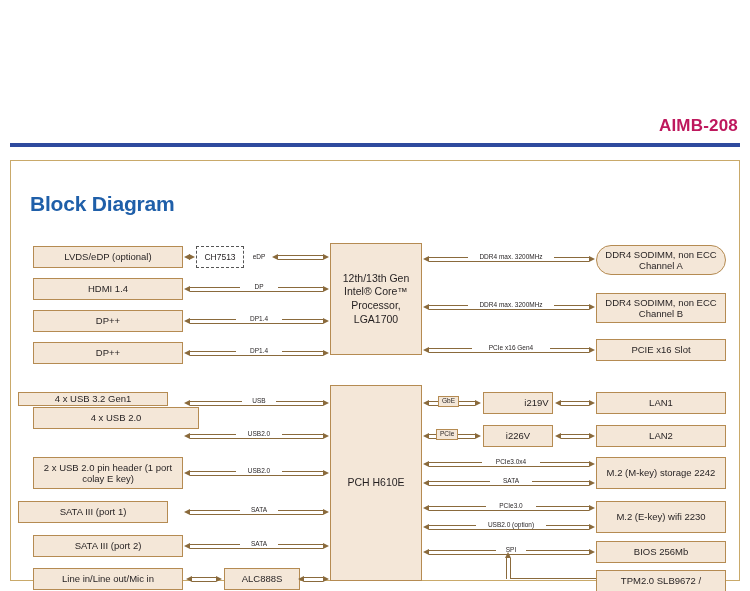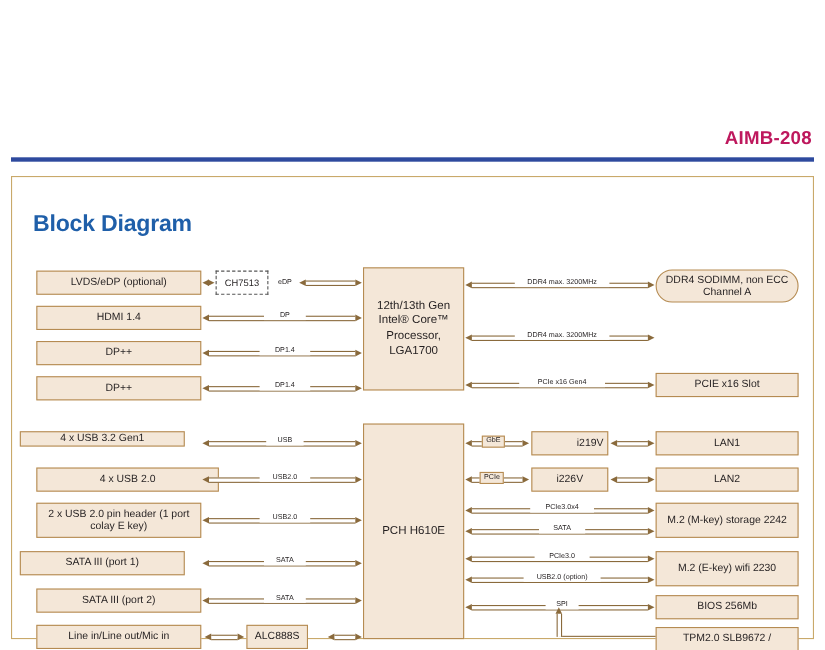--- a/index.html
+++ b/index.html
@@ -231,20 +231,21 @@
   <div class="conn-label" style="left:226px; top:156px; width:42px;">DP1.4</div>
 
   <div class="arrow" style="left:174px; top:190px; width:145px;">
     <div class="bar"></div>
       <div class="head-l"></div>
       <div class="head-r"></div>
   </div>
   <div class="conn-label" style="left:226px; top:188px; width:42px;">DP1.4</div>
 
   <div class="box" style="left:586px; top:85px; width:130px; height:30px;border-radius:15px;">DDR4 SODIMM, non ECC Channel A</div>
+  <div class="box" style="left:586px; top:133px; width:130px; height:30px;">DDR4 SODIMM, non ECC Channel B</div>
   <div class="box" style="left:586px; top:179px; width:130px; height:22px;">PCIE x16 Slot</div>
 
   <div class="arrow" style="left:413px; top:96px; width:172px;">
     <div class="bar"></div>
       <div class="head-l"></div>
       <div class="head-r"></div>
   </div>
   <div class="conn-label" style="left:458px; top:94px; width:82px;">DDR4 max. 3200MHz</div>
 
   <div class="arrow" style="left:413px; top:144px; width:172px;">
@@ -255,26 +256,26 @@
   <div class="conn-label" style="left:458px; top:142px; width:82px;">DDR4 max. 3200MHz</div>
 
   <div class="arrow" style="left:413px; top:187px; width:172px;">
     <div class="bar"></div>
       <div class="head-l"></div>
       <div class="head-r"></div>
   </div>
   <div class="conn-label" style="left:462px; top:185px; width:74px;">PCIe x16 Gen4</div>
 
   <div class="box" style="left:8px; top:232px; width:150px; height:14px;">4 x USB 3.2 Gen1</div>
-  <div class="box" style="left:23px; top:265px; width:166px; height:22px;">4 x USB 2.0</div>
+  <div class="box" style="left:23px; top:247px; width:166px; height:22px;">4 x USB 2.0</div>
   <div class="box" style="left:23px; top:297px; width:150px; height:32px;">2 x USB 2.0 pin header (1 port colay E key)</div>
   <div class="box" style="left:8px; top:341px; width:150px; height:22px;">SATA III (port 1)</div>
   <div class="box" style="left:23px; top:375px; width:150px; height:22px;">SATA III (port 2)</div>
   <div class="box" style="left:23px; top:408px; width:150px; height:22px;">Line in/Line out/Mic in</div>
-  <div class="box" style="left:214px; top:408px; width:56px; height:22px;">ALC888S</div>
+  <div class="box" style="left:214px; top:408px; width:76px; height:22px;">ALC888S</div>
 
   <div class="arrow" style="left:174px; top:240px; width:145px;">
     <div class="bar"></div>
       <div class="head-l"></div>
       <div class="head-r"></div>
   </div>
   <div class="conn-label" style="left:232px; top:238px; width:30px;">USB</div>
 
   <div class="arrow" style="left:174px; top:273px; width:145px;">
     <div class="bar"></div>

